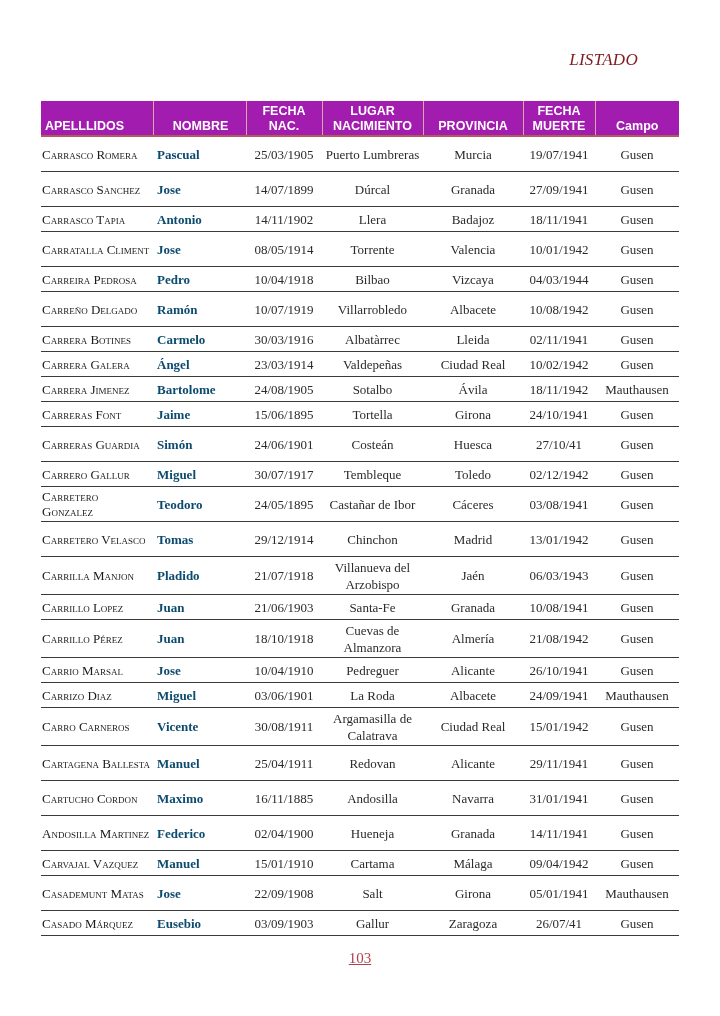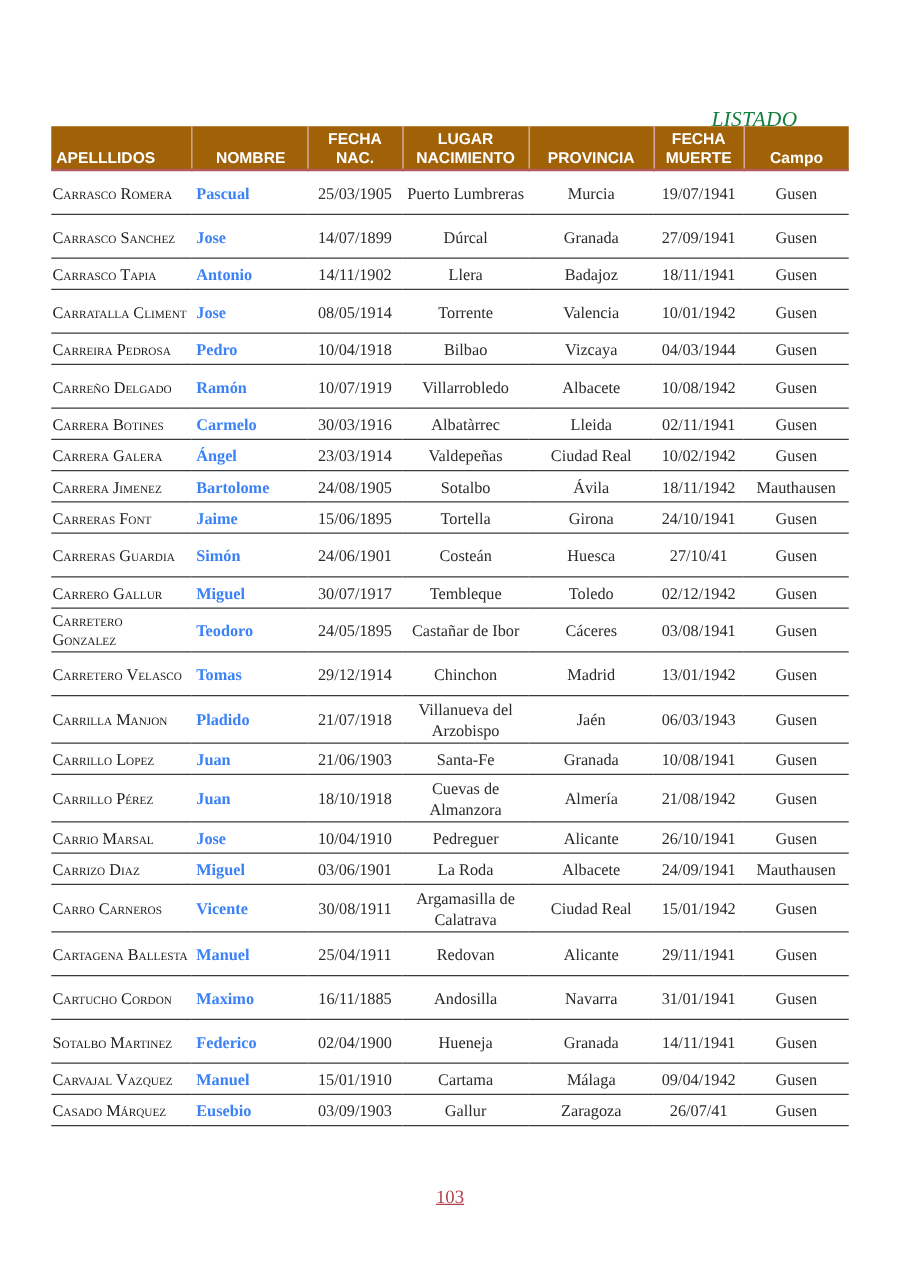--- a/index.html
+++ b/index.html
@@ -1,29 +1,29 @@
 <!DOCTYPE html>
 <html><head>
 <meta charset="utf-8">
 <style>
   html, body { margin: 0; padding: 0; background: #ffffff; }
   body { width: 720px; height: 1016px; position: relative; overflow: hidden; font-family: "Liberation Serif", "DejaVu Serif", serif; color: #222; }
-  .running-head { position: absolute; top: 50px; right: 82px; font-style: italic; color: #15803d; font-size: 17px; letter-spacing: 0.3px; margin-top: 36px; }
+  .running-head { position: absolute; top: 50px; right: 82px; font-style: italic; color: #7f1d1d; font-size: 17px; letter-spacing: 0.3px; }
   .table-wrap { position: absolute; left: 41px; top: 101px; width: 638px; }
   table { border-collapse: collapse; width: 638px; table-layout: fixed; }
   col.c1 { width: 112px; } col.c2 { width: 93px; } col.c3 { width: 76px; } col.c4 { width: 101px; }
   col.c5 { width: 100px; } col.c6 { width: 72px; } col.c7 { width: 84px; }
-  thead th { background: #a16207; color: #ffffff; font-family: "Liberation Sans", "DejaVu Sans", sans-serif; font-weight: bold; font-size: 12.5px; line-height: 15px; vertical-align: bottom; text-align: center; padding: 2px 2px 1px 2px; border-left: 1px solid #d9a5a6; height: 31px; }
+  thead th { background: #a21caf; color: #ffffff; font-family: "Liberation Sans", "DejaVu Sans", sans-serif; font-weight: bold; font-size: 12.5px; line-height: 15px; vertical-align: bottom; text-align: center; padding: 2px 2px 1px 2px; border-left: 1px solid #d9a5a6; height: 31px; }
   thead th:first-child { border-left: none; text-align: left; padding-left: 4px; margin-left: 21px; }
   thead th.left { text-align: center; padding-left: 4px; }
   thead tr { border-bottom: 2px solid #b35a5c; }
   tbody tr { border-bottom: 1.5px solid #3a3a3a; }
   tbody td { font-size: 13px; text-align: center; vertical-align: middle; padding: 1px 2px; line-height: 17px; color: #2a2a2a; }
   tbody td.surname { text-align: left; font-weight: normal; font-variant: small-caps; font-size: 13px; line-height: 15px; padding-left: 1px; color: #1a1a1a; }
-  tbody td.name { text-align: left; font-weight: bold; padding-left: 4px; color: #3b82f6; }
+  tbody td.name { text-align: left; font-weight: bold; padding-left: 4px; color: #0c4a6e; }
   tr.h1 td { height: 22px; }
   tr.h2 td { height: 32px; }
   tr.h3 td { height: 35px; }
   .page-number { position: absolute; top: 950px; left: 0; width: 720px; text-align: center; color: #b2404e; font-size: 15px; text-decoration: underline; }
 </style>
 </head>
 <body>
 
 <div class="running-head">LISTADO</div>
 
@@ -242,37 +242,46 @@
         <tr class="h2">
           <td class="surname">Cartucho Cordon</td>
           <td class="name">Maximo</td>
           <td>16/11/1885</td>
           <td>Andosilla</td>
           <td>Navarra</td>
           <td>31/01/1941</td>
           <td>Gusen</td>
         </tr>
         <tr class="h2">
-          <td class="surname">Sotalbo Martinez</td>
+          <td class="surname">Andosilla Martinez</td>
           <td class="name">Federico</td>
           <td>02/04/1900</td>
           <td>Hueneja</td>
           <td>Granada</td>
           <td>14/11/1941</td>
           <td>Gusen</td>
         </tr>
         <tr class="h1">
           <td class="surname">Carvajal Vazquez</td>
           <td class="name">Manuel</td>
           <td>15/01/1910</td>
           <td>Cartama</td>
           <td>Málaga</td>
           <td>09/04/1942</td>
           <td>Gusen</td>
         </tr>
+        <tr class="h2">
+          <td class="surname">Casademunt Matas</td>
+          <td class="name">Jose</td>
+          <td>22/09/1908</td>
+          <td>Salt</td>
+          <td>Girona</td>
+          <td>05/01/1941</td>
+          <td>Mauthausen</td>
+        </tr>
         <tr class="h1">
           <td class="surname">Casado Márquez</td>
           <td class="name">Eusebio</td>
           <td>03/09/1903</td>
           <td>Gallur</td>
           <td>Zaragoza</td>
           <td>26/07/41</td>
           <td>Gusen</td>
         </tr>
       </tbody>

